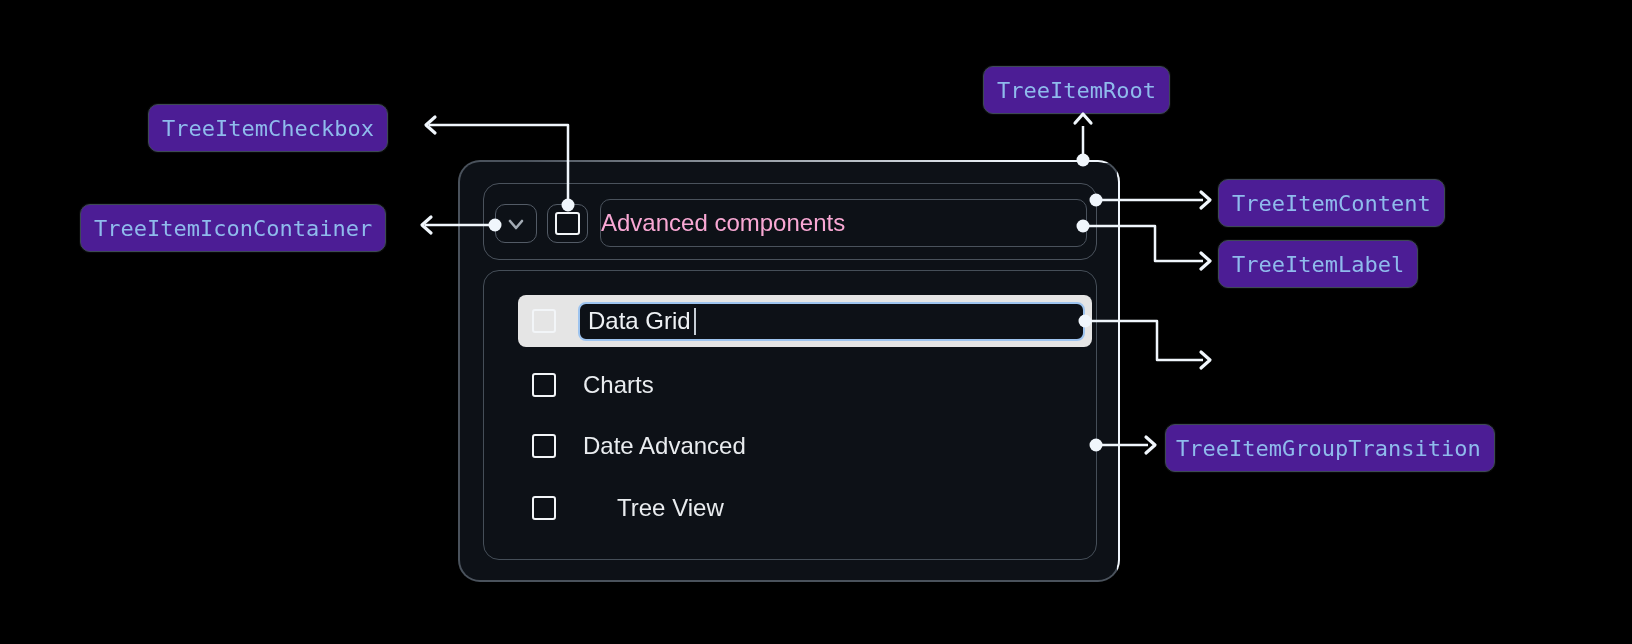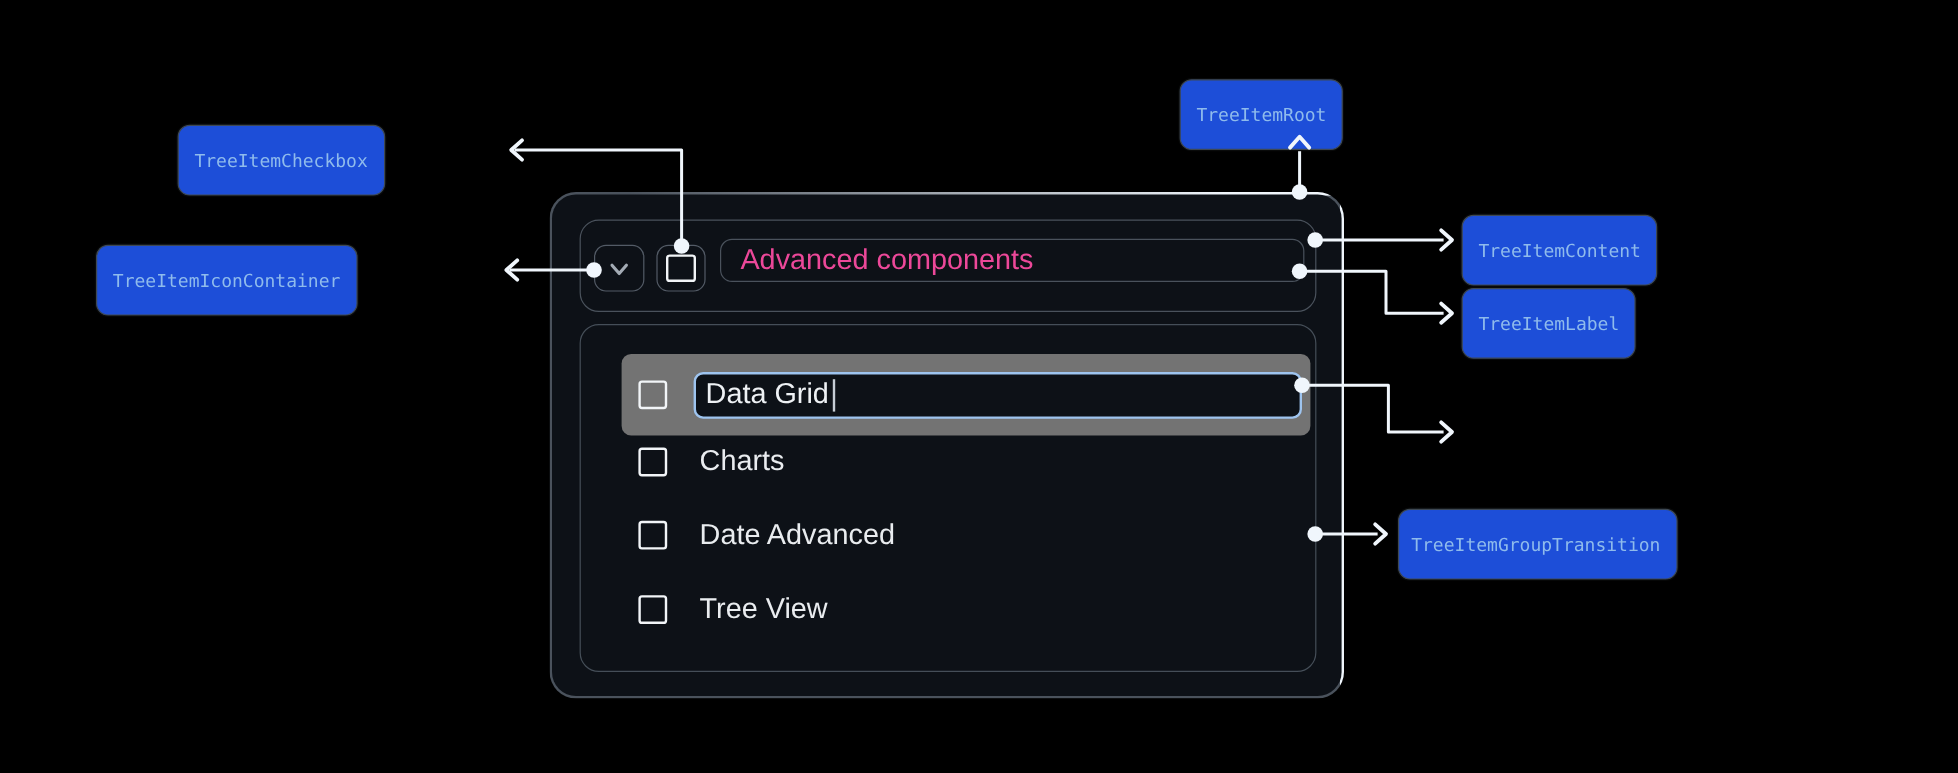--- a/index.html
+++ b/index.html
@@ -15,28 +15,28 @@
     overflow: hidden;
     font-family: "Liberation Sans", sans-serif;
   }
 
   
   .badge {
     position: absolute;
     box-sizing: border-box;
     display: inline-flex;
     align-items: center;
-    height: 59px;
+    height: 48px;
     padding: 0 13px;
-    background: #1d4ed8;
+    background: #4c1d95;
     border: 1.5px solid #3e4955;
     border-radius: 10px;
     color: #8fbbec;
     font-family: "DejaVu Sans Mono", "Liberation Mono", monospace;
-    font-size: 15px;
+    font-size: 22px;
     white-space: nowrap;
     box-shadow: 0 0 0 1px rgba(240,246,252,0.04);
   }
   .badge-root            { left: 983px;  top: 66px;  }
   .badge-checkbox        { left: 148px;  top: 104px; }
   .badge-icon-container  { left: 80px;   top: 204px; }
   .badge-content         { left: 1218px; top: 179px; }
   .badge-label           { left: 1218px; top: 240px; text-align: right; }
   .badge-label-input     { left: 1218px; top: 339px; }
   .badge-group           { left: 1165px; top: 424px; padding-left: 10px; }
@@ -88,27 +88,26 @@
   .header-cb-glyph {
     width: 25px; height: 23px;
     box-sizing: border-box;
     border: 2.8px solid #f2f5f8;
     border-radius: 3px;
   }
   .label-box {
     position: absolute;
     box-sizing: border-box;
     left: 600px; top: 199px;
-    width: 487px; height: 36px;
+    width: 487px; height: 48px;
     border: 1.5px solid #4a525c;
     border-radius: 10px;
     display: flex;
     align-items: center;
-    padding-left: 16px;
-    color: #ec4899;
+    color: #f9a8d4;
     font-size: 24px;
   }
 
   
   .group-box {
     position: absolute;
     box-sizing: border-box;
     left: 483px; top: 270px;
     width: 614px; height: 290px;
     border: 1.5px solid #454e58;
@@ -120,27 +119,27 @@
     width: 574px;
     height: 50px;
     display: flex;
     align-items: center;
     color: #e9ecef;
     font-size: 24px;
     cursor: pointer;
   }
   .row-editing {
     top: 295px;
-    height: 68px;
-    background: #737373;
+    height: 52px;
+    background: #e5e5e5;
     border-radius: 8px;
   }
   .row-charts { top: 360px; }
   .row-date   { top: 421px; }
-  .row-tree   { top: 483px; }
+  .row-tree   { top: 483px; gap: 34px; }
 
   .cb-glyph {
     box-sizing: border-box;
     width: 24px; height: 24px;
     margin-left: 14px;
     border: 2.5px solid #f2f5f8;
     border-radius: 3px;
     flex: none;
   }
   .row-label { margin-left: 27px; white-space: nowrap; }

